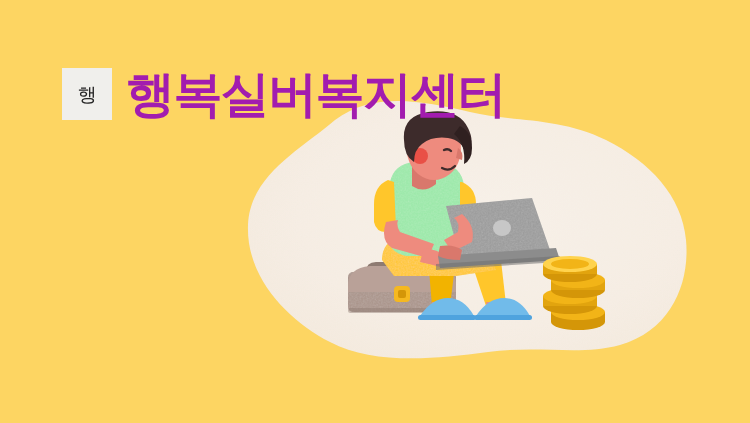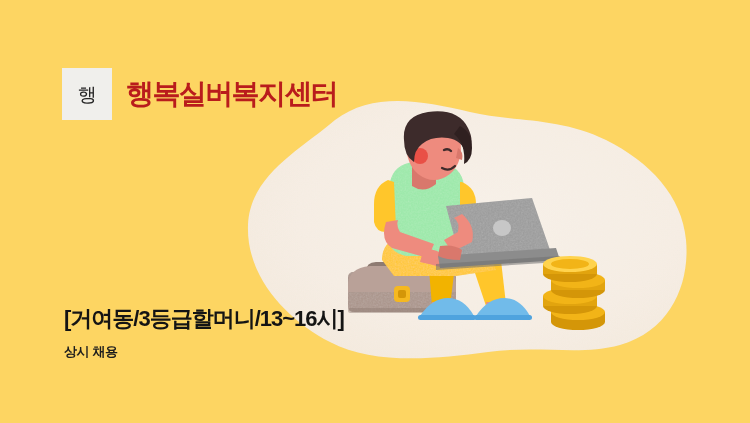--- a/index.html
+++ b/index.html
@@ -60,23 +60,23 @@
 
   #brand-badge-text {
     font-size: 19px;
     font-weight: 500;
     color: #252525;
     line-height: 1;
     letter-spacing: -0.5px;
   }
 
   #brand-title {
-    font-size: 28px;
+    font-size: 49px;
     font-weight: 700;
-    color: #b91c1c;
+    color: #a21caf;
     line-height: 1;
     letter-spacing: -1.6px;
     white-space: nowrap;
   }
 
   
   #caption-block {
     position: absolute;
     left: 64px;
     top: 305px;
@@ -244,18 +244,14 @@
     </g>
   </svg>
 
   <div id="brand">
     <div id="brand-badge">
       <span id="brand-badge-text">행</span>
     </div>
     <div id="brand-title">행복실버복지센터</div>
   </div>
 
-  <div id="caption-block">
-    <div id="caption-headline">[거여동/3등급할머니/13~16시]</div>
-    <div id="caption-subline">상시 채용</div>
-  </div>
 
 </div>
 
 </body></html>

